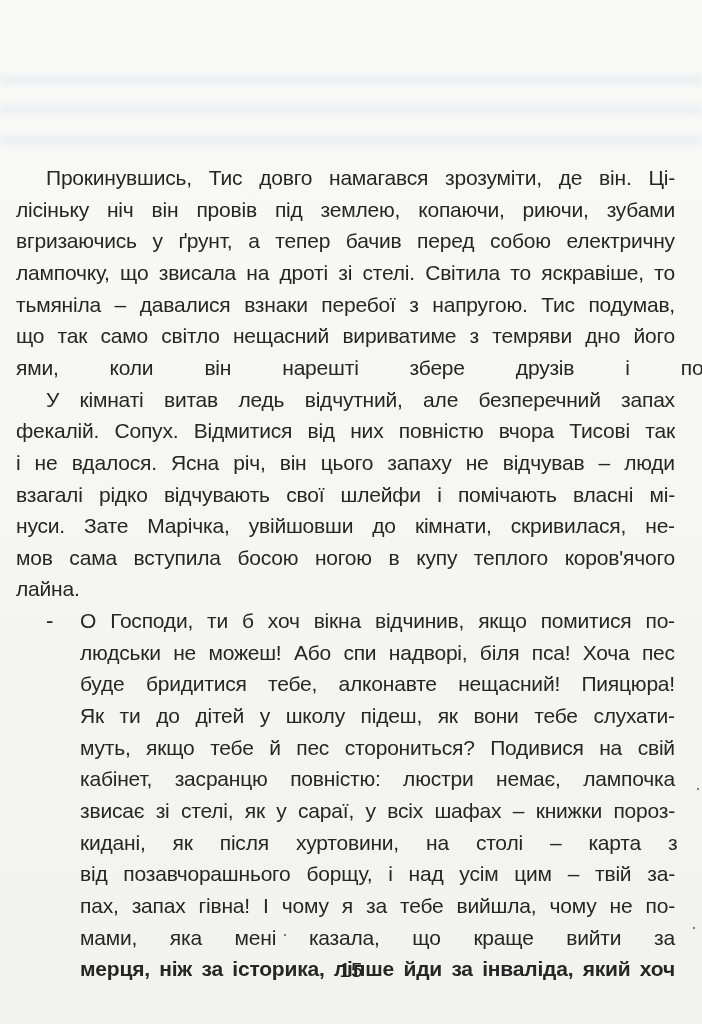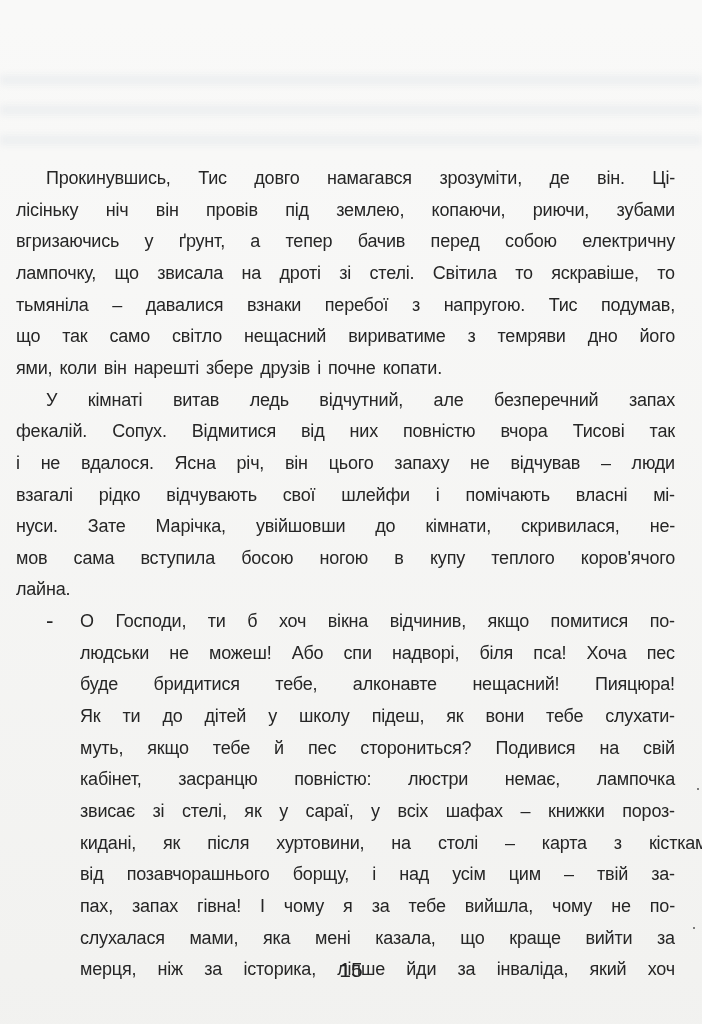--- a/index.html
+++ b/index.html
@@ -32,29 +32,30 @@
     }
     .text-block {
       position: absolute;
       left: 0; top: 0;
       width: 702px;
     }
     .line {
       position: absolute;
       height: 32px;
       line-height: 32px;
-      font-size: 18px;
+      font-size: 21px;
       white-space: nowrap;
       display: flex;
       justify-content: space-between;
       letter-spacing: -0.2px;
       text-align: right;
     }
     .line.last {
       justify-content: flex-start;
+      gap: 44px;
     }
     .line span.w { display: inline-block; }
     .line.last span.w { margin-right: 7px; }
     .dash {
       position: absolute;
       left: 46px;
       height: 32px;
       line-height: 32px;
       font-size: 22.5px;
     }
@@ -341,31 +342,30 @@
         <span class="w">чому</span>
         <span class="w">я</span>
         <span class="w">за</span>
         <span class="w">тебе</span>
         <span class="w">вийшла,</span>
         <span class="w">чому</span>
         <span class="w">не</span>
         <span class="w">по-</span>
       </div>
       <div class="line" style="left: 80px; width: 595px; top: 921.6px;">
-        <span class="w">слухалася</span>
         <span class="w">мами,</span>
         <span class="w">яка</span>
         <span class="w">мені</span>
         <span class="w">казала,</span>
         <span class="w">що</span>
         <span class="w">краще</span>
         <span class="w">вийти</span>
         <span class="w">за</span>
       </div>
-      <div class="line" style="left: 80px; width: 595px; top: 953.25px;">
+      <div class="line" style="left: 80px; width: 595px; top: 953.25px; font-weight: bold;">
         <span class="w">мерця,</span>
         <span class="w">ніж</span>
         <span class="w">за</span>
         <span class="w">історика,</span>
         <span class="w">ліпше</span>
         <span class="w">йди</span>
         <span class="w">за</span>
         <span class="w">інваліда,</span>
         <span class="w">який</span>
         <span class="w">хоч</span>

